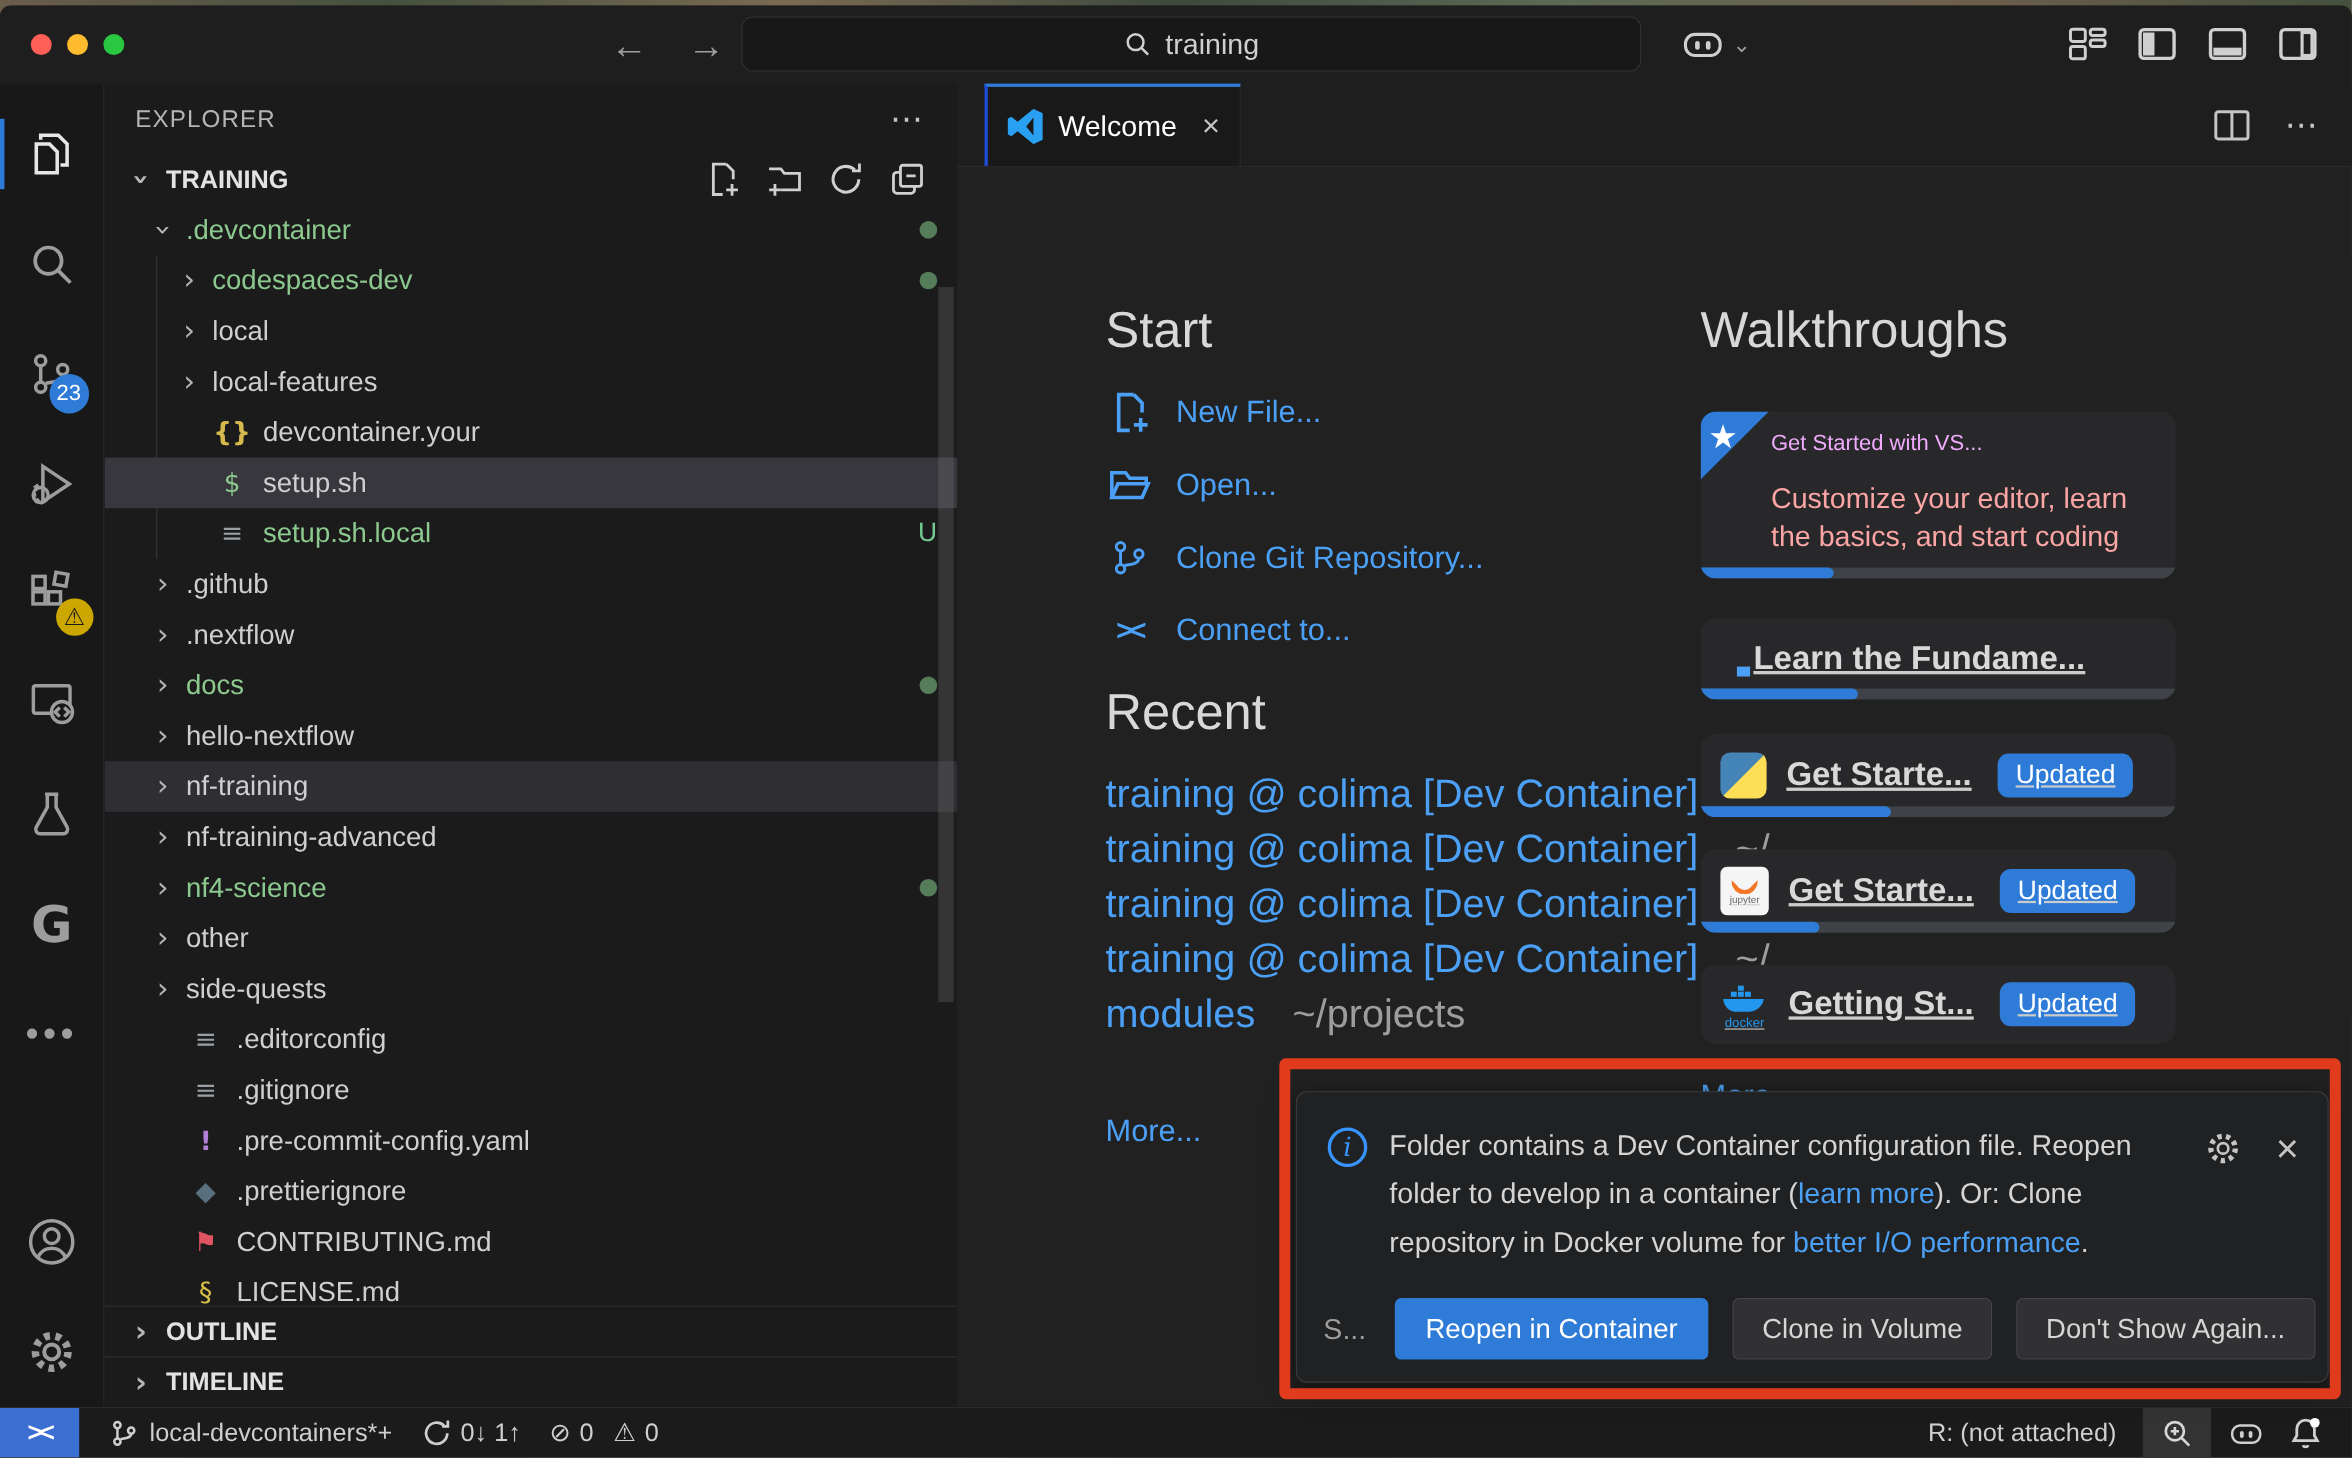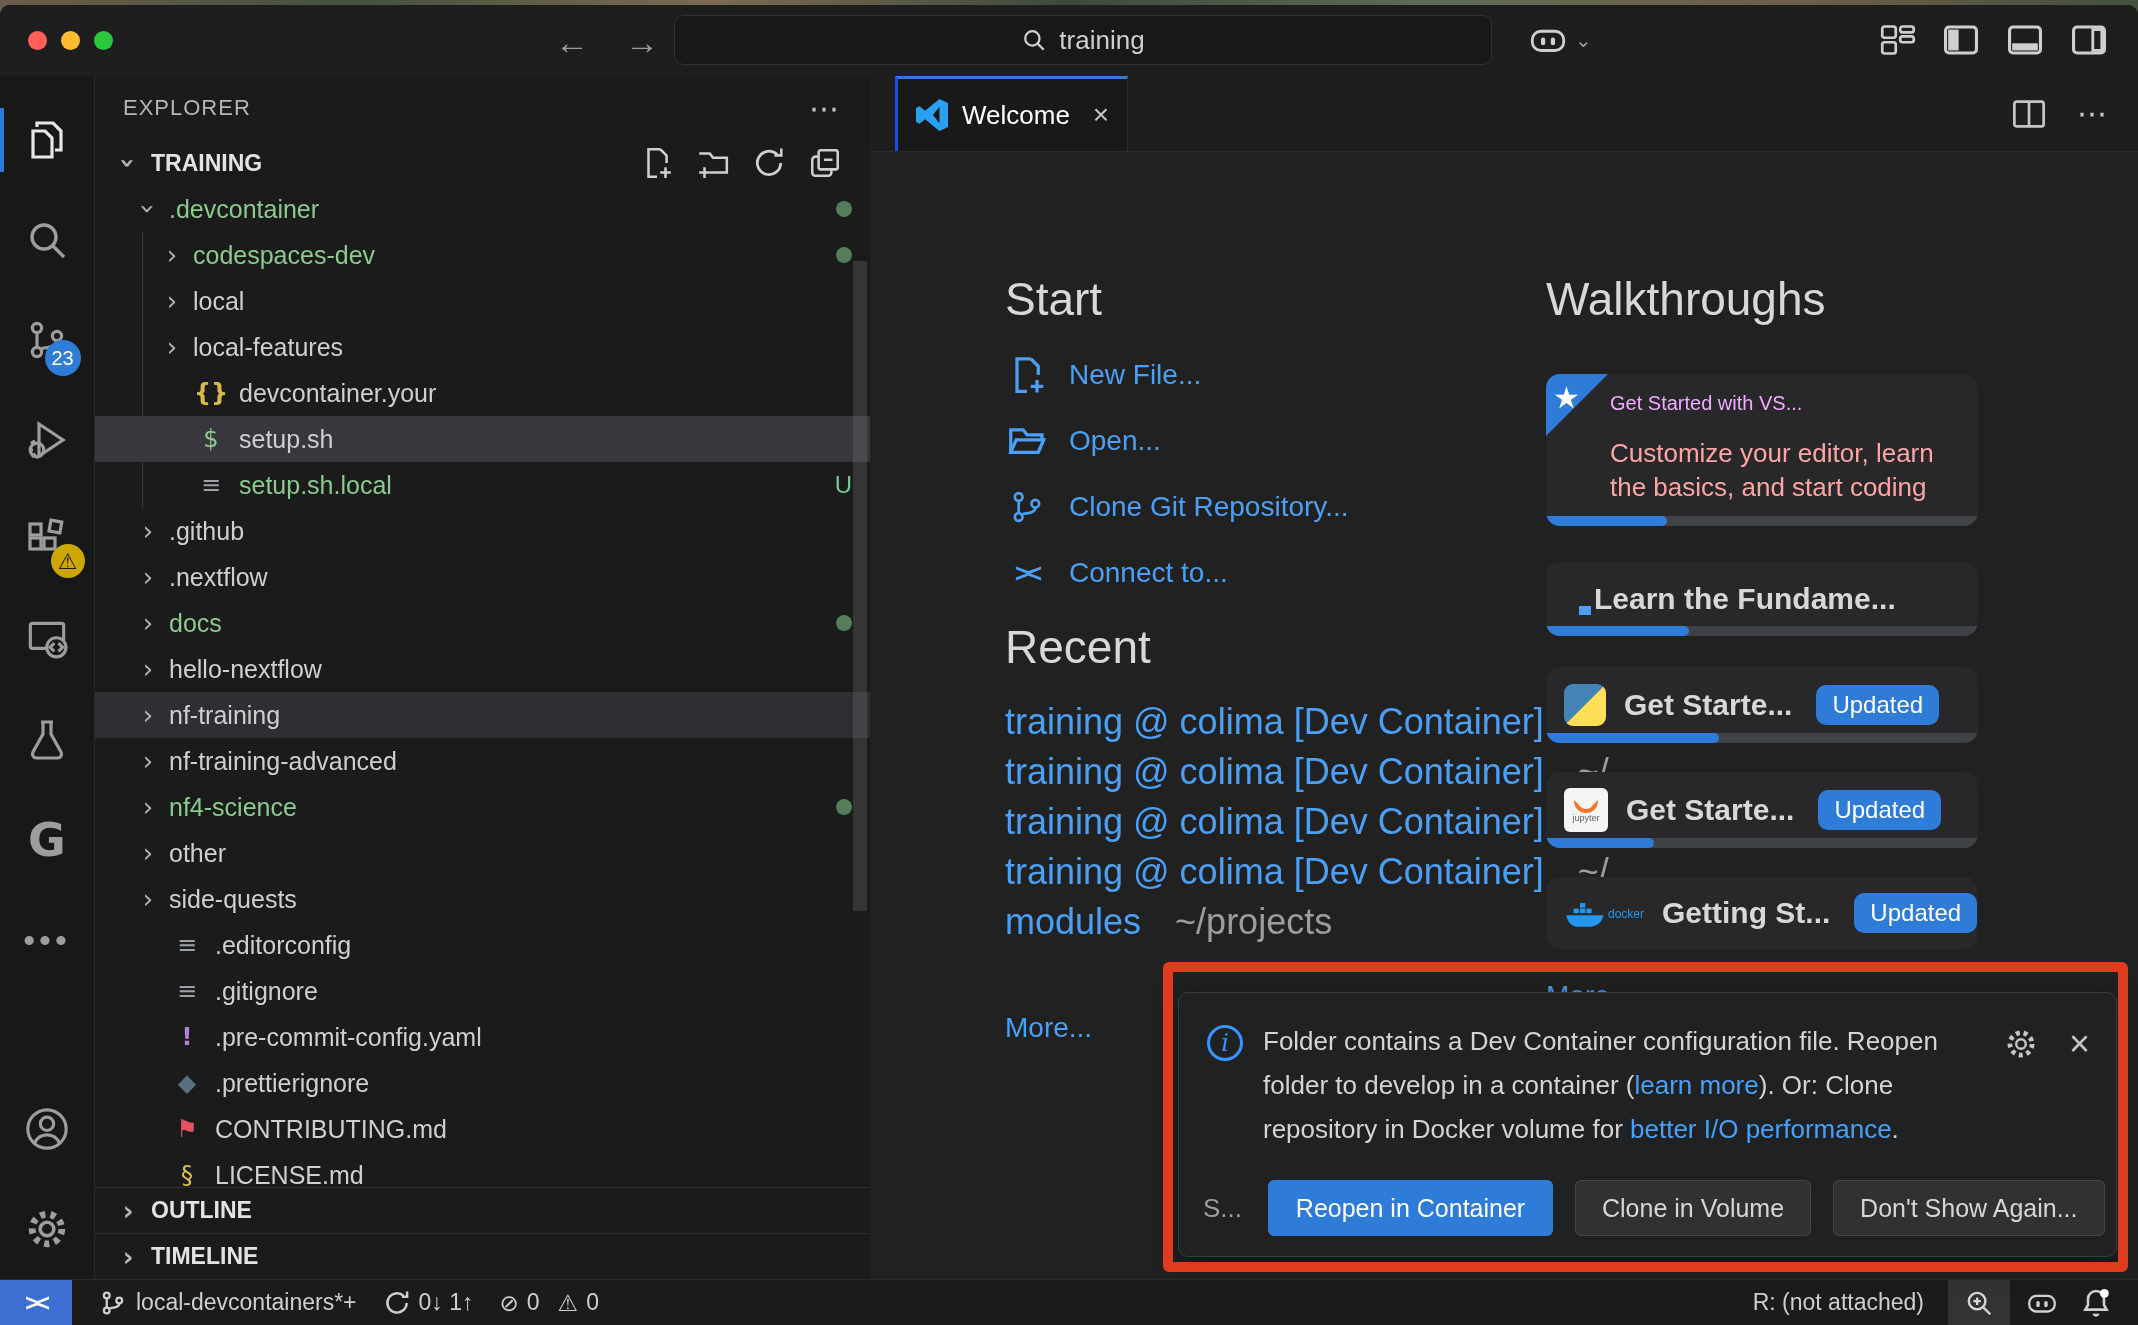--- a/index.html
+++ b/index.html
@@ -101,34 +101,34 @@
   .morelink{ color:#4ba0f5; font-size:28px; cursor:pointer; }
   .recent-more{ position:absolute; left:135px; top:860px; }
 
   .walkth{ position:absolute; left:676px; top:130px; width:440px; }
   .wcard{ position:absolute; left:0; width:432px; background:#28282a; border-radius:14px; overflow:hidden; }
   .wcard1{ top:92px; height:152px; }
   .ribbon{ position:absolute; left:0; top:0; width:0; height:0; border-top:62px solid #2f7cd8; border-right:62px solid transparent; }
   .ribbon .star{ position:absolute; left:7px; top:-56px; color:#fff; font-size:30px; font-family:"DejaVu Sans", sans-serif; }
   .wc1-title{ position:absolute; left:64px; top:18px; font-size:20px; font-weight:normal; color:#f0abfc; white-space:nowrap; }
   .wc1-desc{ position:absolute; left:64px; top:62px; font-size:26px; line-height:34px; color:#fca5a5; width:340px; }
-  .wcard-s{ display:flex; align-items:center; gap:18px; padding:0 18px; }
+  .wcard-s{ display:flex; align-items:center; gap:18px; padding:0 18px;text-decoration:underline; }
   .wc2{ top:280px; height:74px; } .wc3{ top:385px; height:76px; } .wc4{ top:490px; height:76px; } .wc5{ top:595px; height:72px; }
   .wtitle{ font-size:30px; font-weight:bold; color:#d8d8d8; white-space:nowrap; }
   .updated{ background:#2f7cd8; color:#fff; font-size:24px; border-radius:10px; padding:6px 16px; margin-left:6px; white-space:nowrap; }
   .progress{ position:absolute; left:0; bottom:0; width:100%; height:10px; background:#3f4347; }
   .pfill{ height:100%; background:#2f7cd8; border-radius:0 6px 6px 0; }
   .wicon{ flex:0 0 auto; }
   .bulb{ width:30px; height:30px; background:#4ba0f5; border-radius:50%; position:relative; margin:0 6px; }
   .bulb::after{ content:""; position:absolute; left:9px; bottom:-8px; width:12px; height:9px; background:#4ba0f5; }
   .pylogo{ width:42px; height:42px; border-radius:9px; background:linear-gradient(135deg,#4584b6 49%,#ffde57 51%); }
   .jupy{ width:44px; height:44px; background:#f5f5f5; border-radius:6px; display:flex; align-items:center; justify-content:center; flex-direction:column; }
   .jupy .ring{ width:24px; height:13px; border:4px solid #f37726; border-top-color:transparent; border-radius:0 0 24px 24px; margin-top:2px; }
   .jupy .jt{ font-size:9px; color:#666; }
-  .dockerw{ display:flex; align-items:center; }
+  .dockerw{ display:flex; flex-direction:column; align-items:center; }
   .dockerw .dt{ font-size:12px; color:#2396ed; margin-top:1px; }
   .walk-more{ position:absolute; left:676px; top:828px; }
 
   
   .notif{ position:absolute; left:1178px; top:987px; width:939px; height:265px; background:#1f2123;
     border:1px solid #3c3c3c; border-radius:10px; box-shadow:0 6px 24px rgba(0,0,0,0.5); z-index:5; }
   .notif-body{ position:absolute; left:28px; top:26px; width:880px; display:flex; gap:20px; }
   .infoicon{ flex:0 0 auto; width:36px; height:36px; border:3px solid #3794ff; border-radius:50%; color:#3794ff;
     font-size:24px; display:flex; align-items:center; justify-content:center; font-style:italic; font-family:"DejaVu Serif", serif; margin-top:6px; flex:0 0 auto;}
   .ntext{ font-size:26px; line-height:44px; color:#d4d4d4; width:700px; }

